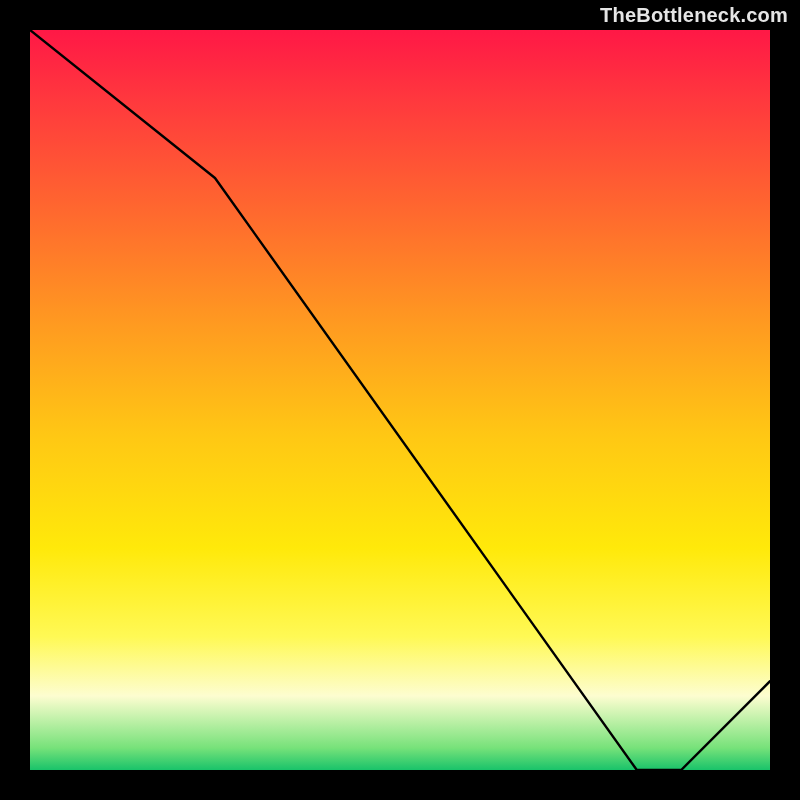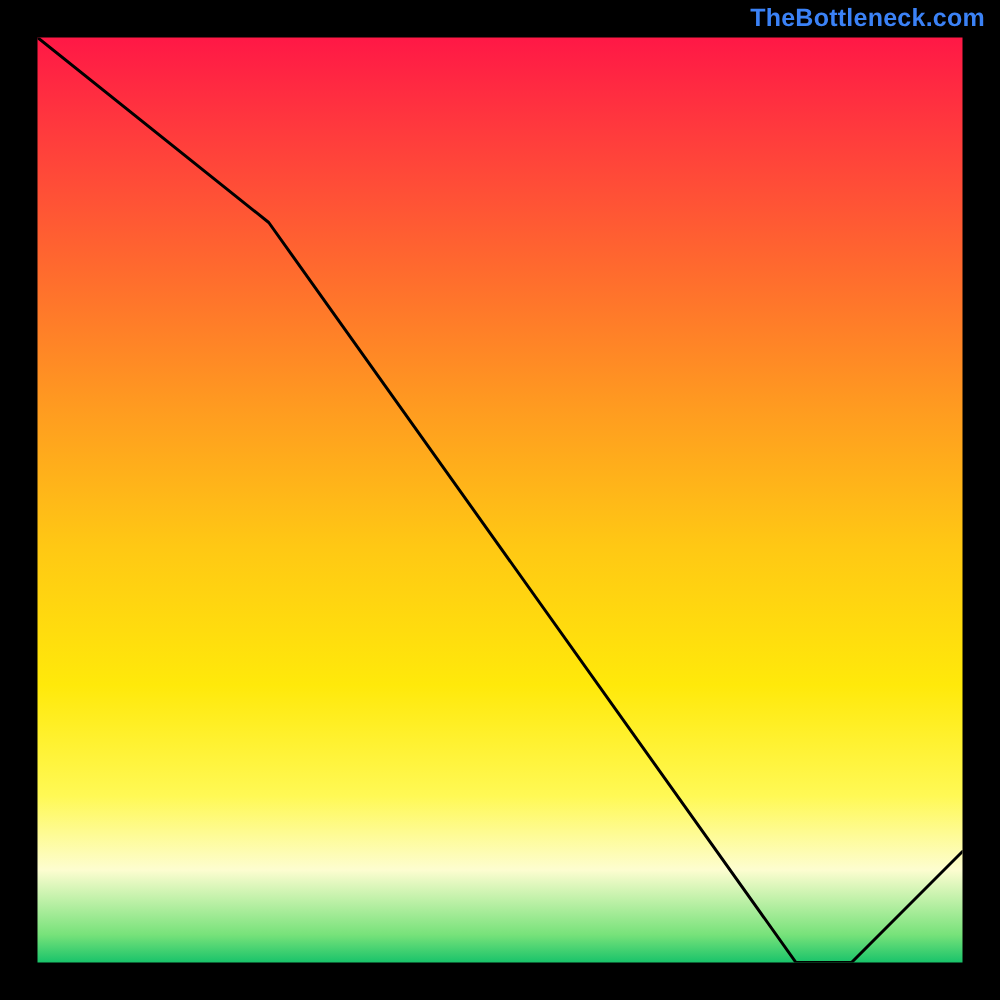--- a/index.html
+++ b/index.html
@@ -14,21 +14,21 @@
   .frame {
     position: relative;
     width: 800px;
     height: 800px;
     background: #000;
   }
   .watermark {
     position: absolute;
     top: 4px;
     right: 12px;
-    color: #3b82f6;
+    color: #e5e5e5;
     font-size: 20px;
     font-weight: 600;
     letter-spacing: 0.2px;
     z-index: 50;
   }
   .plot-area {
     position: absolute;
     left: 30px;
     top: 30px;
     width: 740px;

